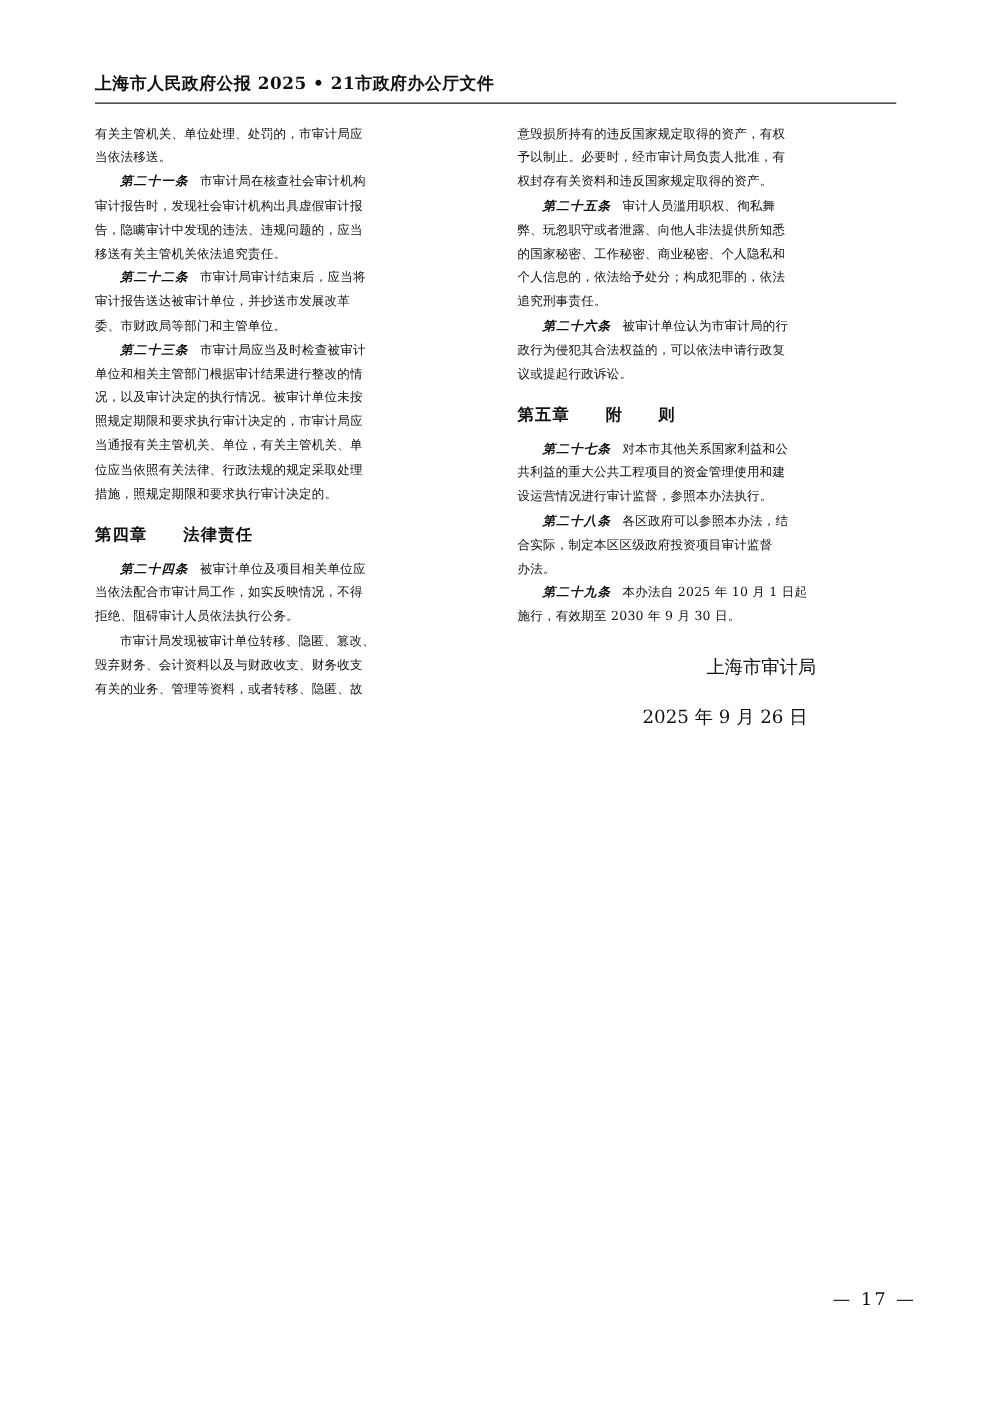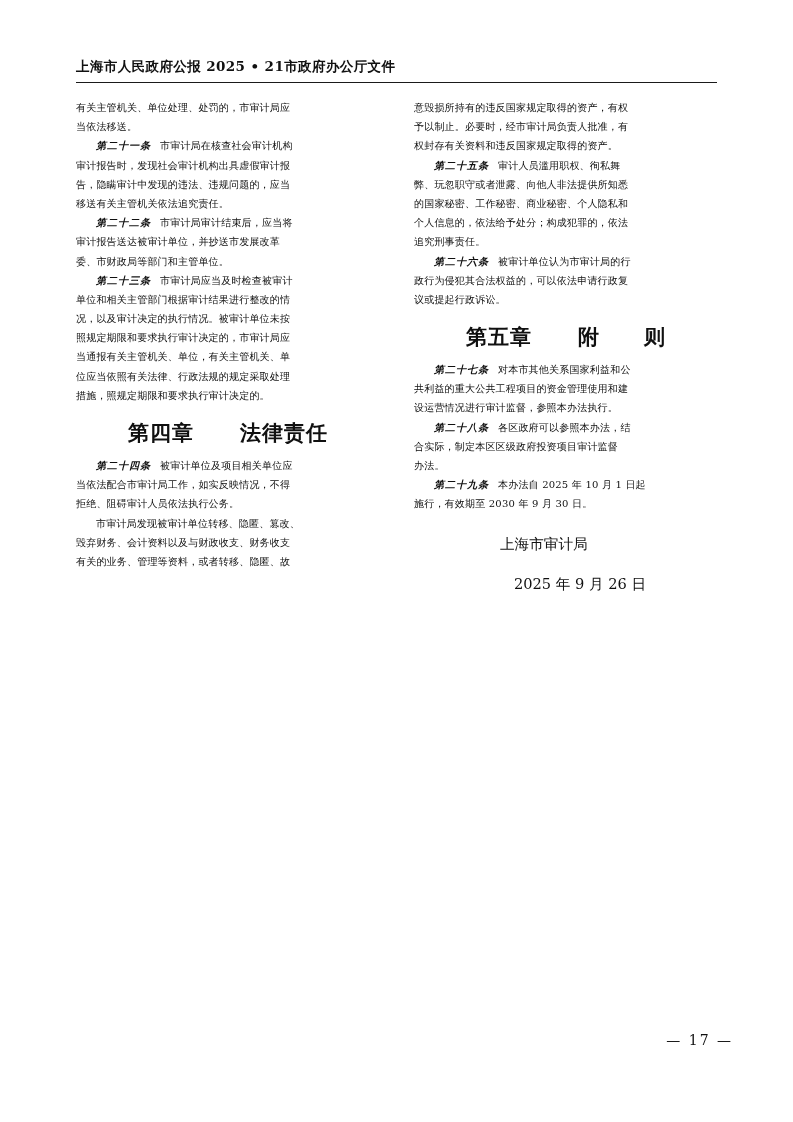--- a/index.html
+++ b/index.html
@@ -56,33 +56,33 @@
   p.indent { text-indent: 2em; }
   .artno {
     font-weight: bold;
     letter-spacing: 1px;
     font-style: italic;
   }
   .sp { display: inline-block; width: 0.9em; }
 
   .chapter {
     margin: 14px 0 10px 0;
-    font-size: 21px;
+    font-size: 13px;
     font-weight: bold;
-    text-align: center;
+    text-align: left;
     letter-spacing: 1px;
   }
   .chapter .gap2 { display: inline-block; width: 2.2em; }
 
   .signoff {
     margin-top: 16px;
     font-size: 14.6px;
     line-height: 1.9;
   }
-  .signoff .l1 { padding-left: 86px; }
+  .signoff .l1 { padding-left: 86px; text-align: center; }
   .signoff .l2 { padding-left: 100px; margin-top: 13px; }
 
   
   .pagenum {
     position: absolute;
     bottom: 74px;
     right: 60px;
     font-size: 14px;
     letter-spacing: 2px;
   }

